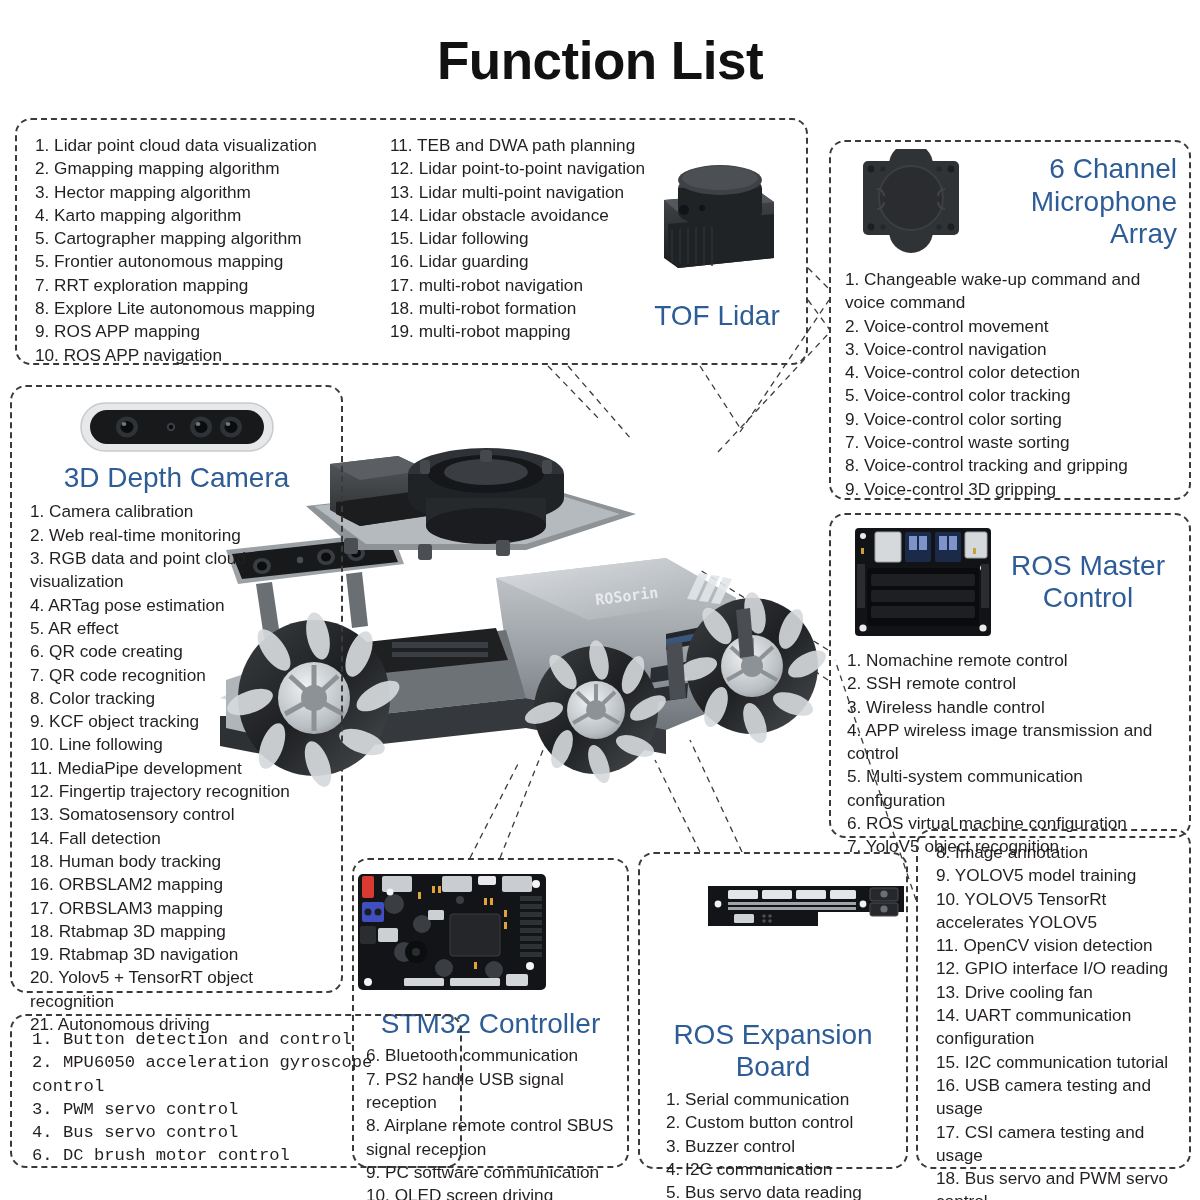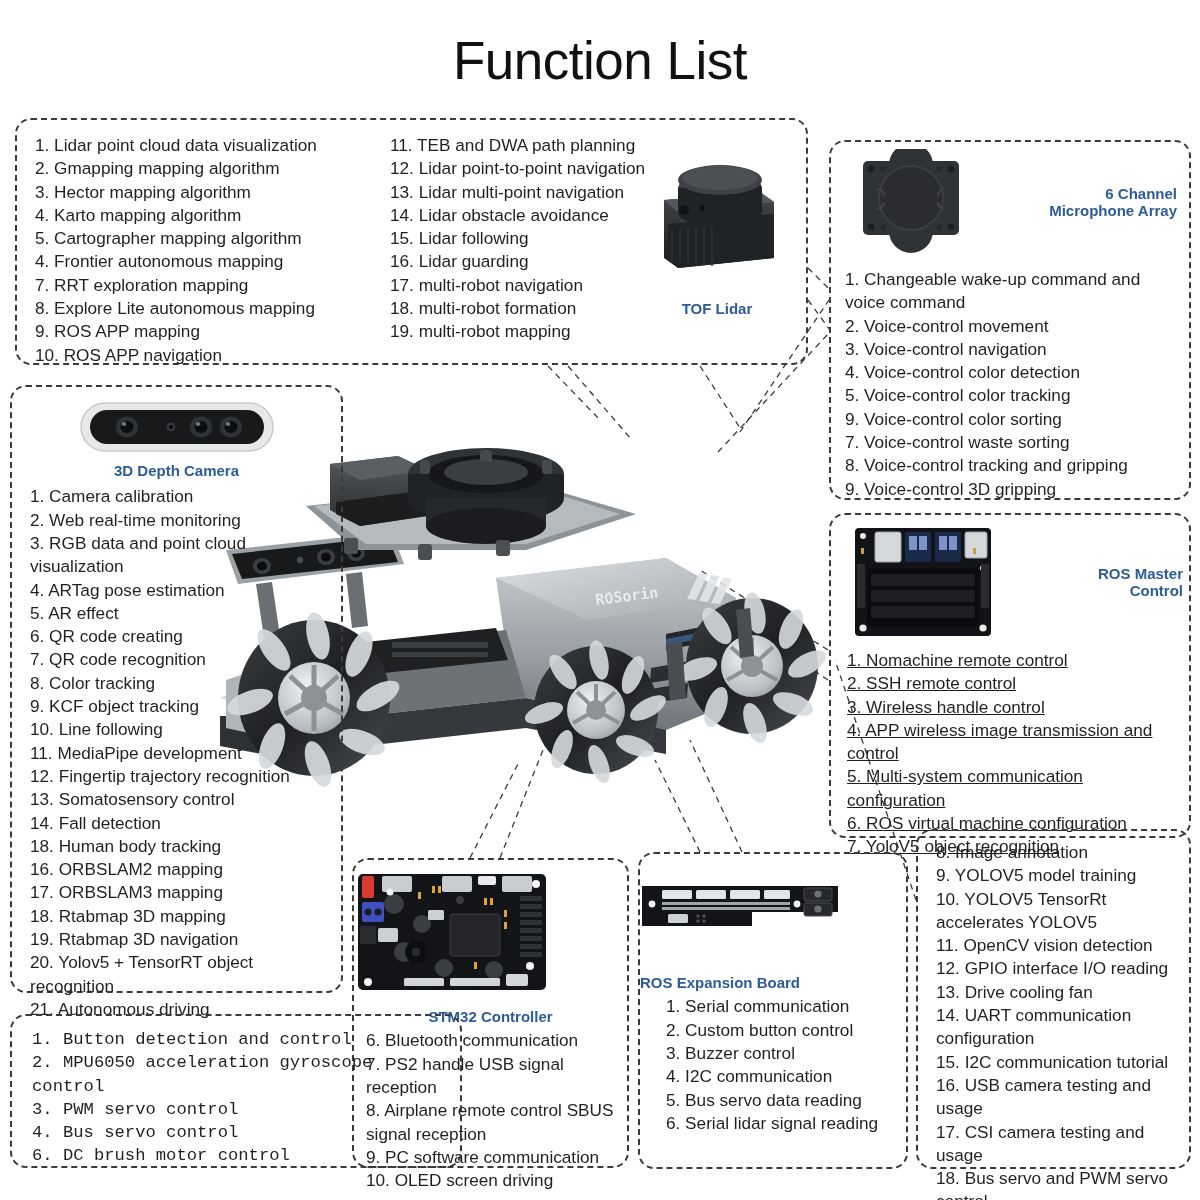--- a/index.html
+++ b/index.html
@@ -10,36 +10,36 @@
     color: #231f20;
     overflow: hidden;
   }
   #root { position: relative; width: 1200px; height: 1200px; }
 
   .page-title {
     position: absolute;
     left: 0; right: 0; top: 30px;
     text-align: center;
     font-size: 53px;
-    font-weight: 400;
+    font-weight: 700;
     letter-spacing: -0.5px;
     color: #111111;
   }
 
   .panel {
     position: absolute;
     border: 2px dashed #3a3a3a;
     border-radius: 16px;
     background: transparent;
   }
 
   .heading {
     color: #2d5c96;
-    font-weight: 700;
-    font-size: 15px;
+    font-weight: 400;
+    font-size: 28px;
     line-height: 1.16;
     text-align: center;
   }
 
   ul.flist { list-style: none; }
   ul.flist li {
     font-size: 17.2px;
     line-height: 23.3px;
     color: #231f20;
     white-space: normal;
@@ -66,40 +66,40 @@
 
   
   #panel-cam { left: 10px; top: 385px; width: 333px; height: 608px; }
   #panel-cam .prodwrap { display:flex; flex-direction:column; align-items:center; padding-top: 12px; }
   #panel-cam .heading { margin-top: 7px; }
   #panel-cam ul.flist { padding: 6px 6px 0 18px; }
 
   
   #panel-master { left: 829px; top: 513px; width: 362px; height: 325px; }
   #panel-master .prodrow { display: flex; align-items: center; padding: 6px 6px 0 22px; height: 128px; }
-  #panel-master .prodrow .heading { flex: 1; text-align: right; }
-  #panel-master ul.flist { padding: 6px 6px 0 16px; text-decoration: underline; }
+  #panel-master .prodrow .heading { flex: 1; text-align: center; }
+  #panel-master ul.flist { padding: 6px 6px 0 16px; }
 
   
   #panel-master2 { left: 916px; top: 829px; width: 275px; height: 340px; }
   #panel-master2 ul.flist { padding: 10px 6px 0 18px; }
 
   
   #panel-stm32 { left: 352px; top: 858px; width: 277px; height: 310px; }
   #panel-stm32 .prodwrap { display:flex; flex-direction:column; padding-top: 10px; }
   #panel-stm32 .heading { margin-top: 6px; }
   #panel-stm32 ul.flist { padding: 4px 4px 0 12px; }
 
   
   #panel-stm32b { left: 10px; top: 1014px; width: 452px; height: 154px; }
   #panel-stm32b ul.flist { padding: 12px 10px 0 20px; font-family: Liberation Mono, monospace; }
 
   
   #panel-exp { left: 638px; top: 852px; width: 270px; height: 317px; }
-  #panel-exp .prodwrap { display:flex; flex-direction:column; align-items:flex-start; padding-top: 28px; }
+  #panel-exp .prodwrap { display:flex; flex-direction:column; align-items:flex-end; padding-top: 28px; gap: 45px; }
   #panel-exp .heading { margin-top: 44px; }
   #panel-exp ul.flist { padding: 4px 4px 0 26px; }
 
   
   .prod-svg { display: block; }
 
   
   #leaders { position: absolute; left:0; top:0; width: 1200px; height: 1200px; pointer-events: none; }
 
   
@@ -315,21 +315,21 @@
   </svg>
 
   <div class="panel" id="panel-lidar">
     <div class="cols">
       <ul class="flist col-a">
         <li>1. Lidar point cloud data visualization</li>
         <li>2. Gmapping mapping algorithm</li>
         <li>3. Hector mapping algorithm</li>
         <li>4. Karto mapping algorithm</li>
         <li>5. Cartographer mapping algorithm</li>
-        <li>4. Frontier autonomous mapping</li>
+        <li>5. Frontier autonomous mapping</li>
         <li>7. RRT exploration mapping</li>
         <li>8. Explore Lite autonomous mapping</li>
         <li>9. ROS APP mapping</li>
         <li>10. ROS APP navigation</li>
       </ul>
       <ul class="flist col-b">
         <li>11. TEB and DWA path planning</li>
         <li>12. Lidar point-to-point navigation</li>
         <li>13. Lidar multi-point navigation</li>
         <li>14. Lidar obstacle avoidance</li>

